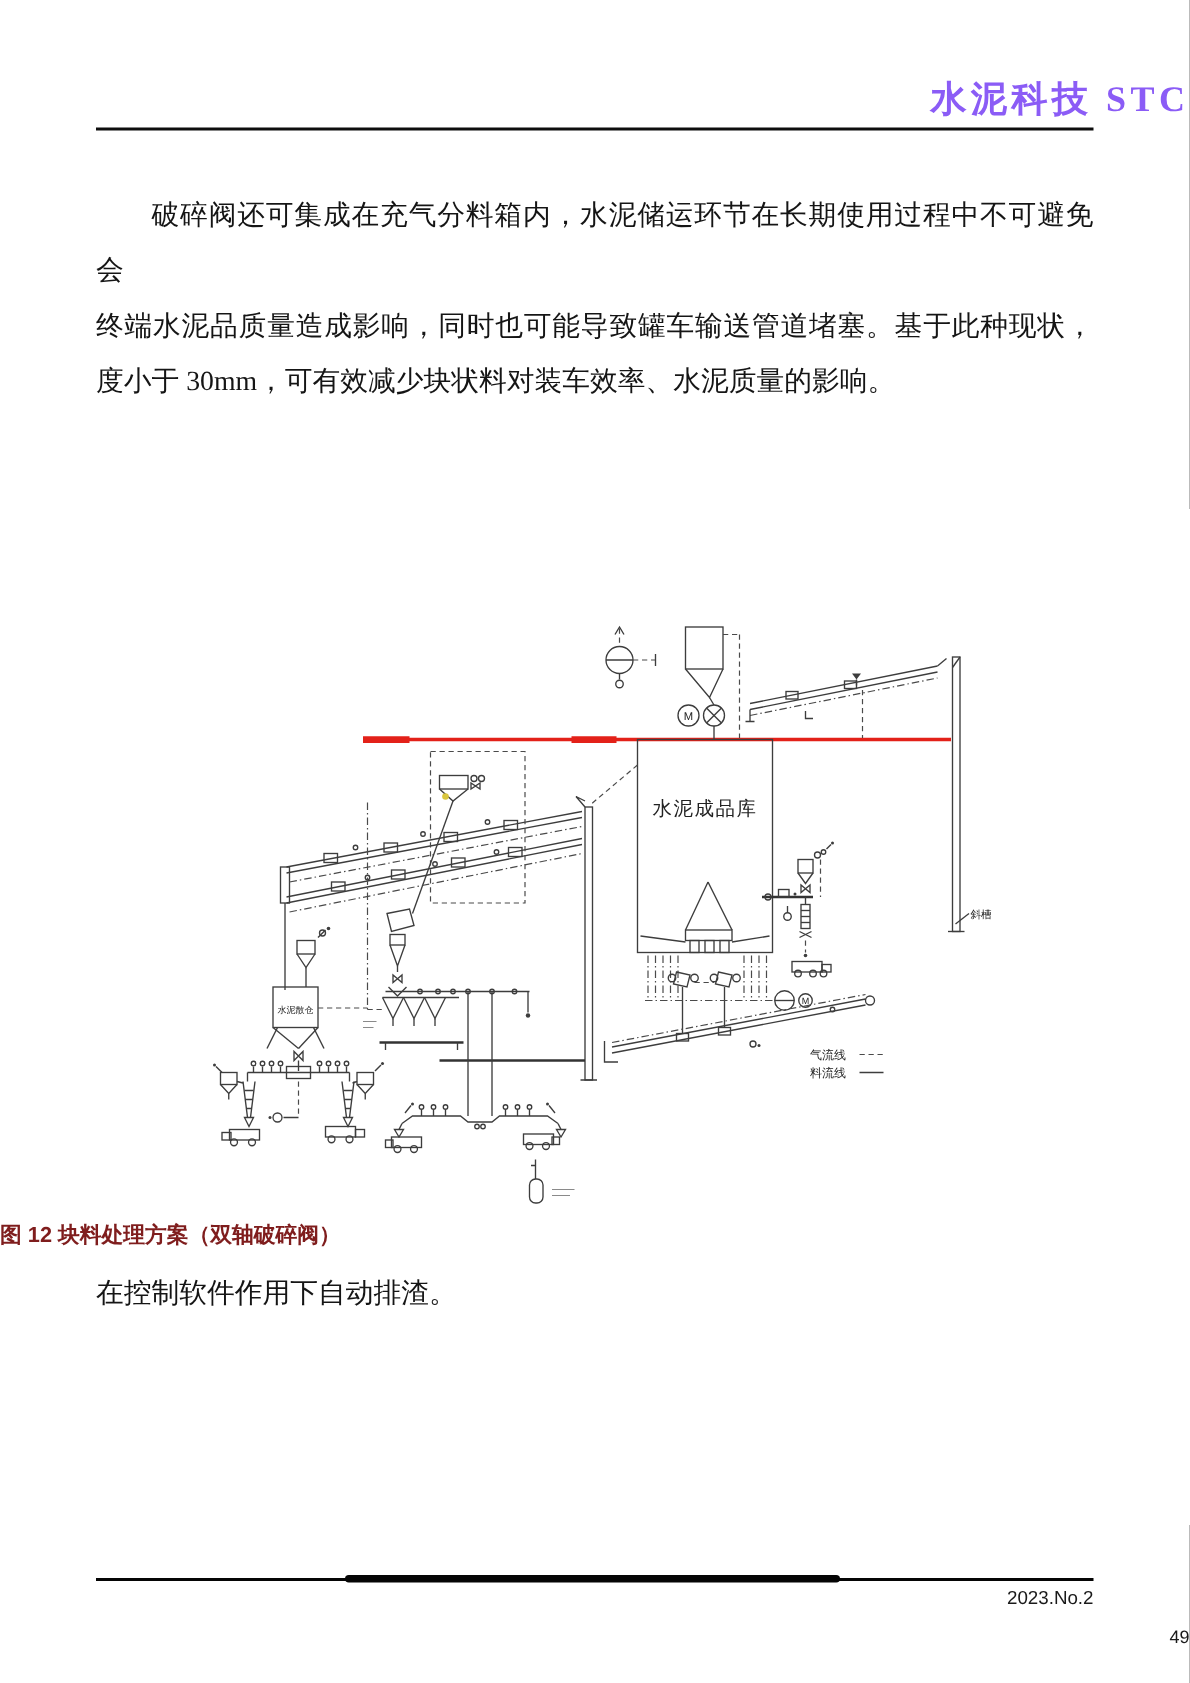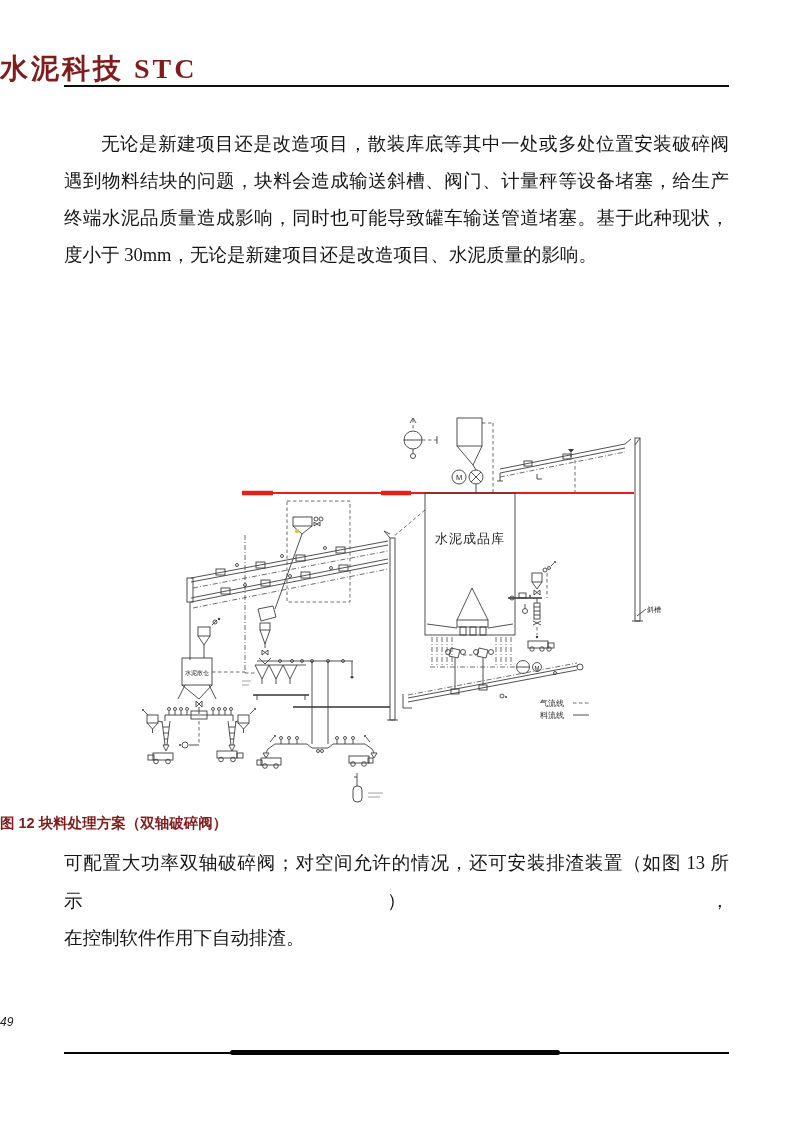--- a/index.html
+++ b/index.html
@@ -1,58 +1,57 @@
 <!DOCTYPE html>
 <html><head>
 <meta charset="utf-8">
 <style>
   html,body{margin:0;padding:0;background:#888;}
   .page{position:relative;width:793px;height:1122px;background:#ffffff;margin:0 auto;overflow:hidden;
         font-family:"Liberation Serif","DejaVu Serif",serif;color:#111;}
-  .journal-title{position:absolute;top:50px;left:0;width:100%;text-align:left;
-        font-size:28px;font-weight:700;letter-spacing:3px;color:#7f1d1d;}
+  .journal-title{position:absolute;top:50px;left:0;width:100%;text-align:right;
+        font-size:24px;font-weight:700;letter-spacing:3px;color:#8b5cf6;}
   .header-rule{position:absolute;top:85px;left:64px;width:665px;height:2px;background:#0d0d0d;}
   .section-heading{position:absolute;top:91px;left:64px;font-family:"Liberation Sans","DejaVu Sans",sans-serif;
         font-size:19px;font-weight:700;color:#0c0c0c;letter-spacing:0.5px;}
   .para{position:absolute;left:64px;width:665px;font-size:18.5px;color:#151515;}
   .p1{top:126px;line-height:37px;}
   .p2{top:845px;line-height:37.5px;}
   .tline{text-align:justify;text-align-last:justify;}
   .tlast{text-align:justify;text-align-last:left;}
   .indent{text-indent:37px;}
   .fig-caption{position:absolute;top:814px;left:0;width:100%;text-align:left;
         font-family:"Liberation Sans","DejaVu Sans",sans-serif;font-size:14.5px;font-weight:700;color:#7f1d1d;}
   .figure-svg{position:absolute;left:85px;top:415px;}
   .footer-rule{position:absolute;top:1052px;left:64px;width:665px;height:2px;background:#050505;}
   .footer-rule-bulge{position:absolute;top:1050px;left:230px;width:330px;height:5px;background:#050505;border-radius:3px;}
-  .footer-page{position:absolute;top:1015px;left:0;width:100%;text-align:left;
-        font-family:"Liberation Sans","DejaVu Sans",sans-serif;font-size:12px;color:#1a1a1a;font-style:italic;}
+  .footer-page{position:absolute;top:1084px;left:0;width:100%;text-align:right;
+        font-family:"Liberation Sans","DejaVu Sans",sans-serif;font-size:12px;color:#1a1a1a;}
   .footer-issue{position:absolute;top:1058px;left:64px;width:665px;text-align:right;
         font-family:"Liberation Sans","DejaVu Sans",sans-serif;font-size:12.5px;color:#1a1a1a;}
   svg .ln{stroke:#3d3d3d;stroke-width:0.9;fill:none;}
   svg .thk{stroke:#333;stroke-width:1.6;fill:none;}
   svg .dsh{stroke:#4a4a4a;stroke-width:0.8;fill:none;stroke-dasharray:3.5 2.5;}
   svg .ddt{stroke:#4a4a4a;stroke-width:0.8;fill:none;stroke-dasharray:5 2 1 2;}
   svg .fil{fill:#3d3d3d;stroke:none;}
   svg text{fill:#222;font-family:"Liberation Sans","DejaVu Sans",sans-serif;}
   svg .tiny{stroke:#8a8a8a;stroke-width:0.8;fill:none;}
 </style>
 </head>
 <body>
 
 <div class="page">
 
   <div class="journal-title">水泥科技 STC</div>
   <div class="header-rule"></div>
 
   <div class="para p1">
-    <div class="tline indent">无论是新建项目还是改造项目，散装库底等其中一处或多处位置安装破碎阀</div>
-    <div class="tline">遇到物料结块的问题，块料会造成输送斜槽、阀门、计量秤等设备堵塞，给生产</div>
+    <div class="tline indent">破碎阀还可集成在充气分料箱内，水泥储运环节在长期使用过程中不可避免会</div>
     <div class="tline">终端水泥品质量造成影响，同时也可能导致罐车输送管道堵塞。基于此种现状，</div>
-    <div class="tlast">度小于 30mm，无论是新建项目还是改造项目、水泥质量的影响。</div>
+    <div class="tlast">度小于 30mm，可有效减少块状料对装车效率、水泥质量的影响。</div>
   </div>
 
   <svg class="figure-svg" width="660" height="400" viewBox="0 0 660 400" xmlns="http://www.w3.org/2000/svg">
 
     <g>
       <line x1="157" y1="78" x2="549" y2="78" stroke="#e32119" stroke-width="2.2"></line>
       <line x1="157" y1="78" x2="188" y2="78" stroke="#e32119" stroke-width="4.5"></line>
       <line x1="296" y1="78" x2="326" y2="78" stroke="#e32119" stroke-width="4.5"></line>
     </g>
 
@@ -403,21 +402,21 @@
       <text x="455" y="291" font-size="8">气流线</text>
       <line class="dsh" x1="488" y1="288" x2="504" y2="288"></line>
       <text x="455" y="303" font-size="8">料流线</text>
       <line class="ln" x1="488" y1="300" x2="504" y2="300" stroke-width="1.4"></line>
     </g>
   </svg>
 
   <div class="fig-caption">图 12  块料处理方案（双轴破碎阀）</div>
 
   <div class="para p2">
-    <div class="tline">可配置大功率双轴破碎阀；对空间允许的情况，还可安装排渣装置（如图 13 所示），</div>
     <div class="tlast">在控制软件作用下自动排渣。</div>
   </div>
 
   <div class="footer-rule"></div>
   <div class="footer-rule-bulge"></div>
   <div class="footer-page">49</div>
+  <div class="footer-issue">2023.No.2</div>
 
 </div>
 
 </body></html>

